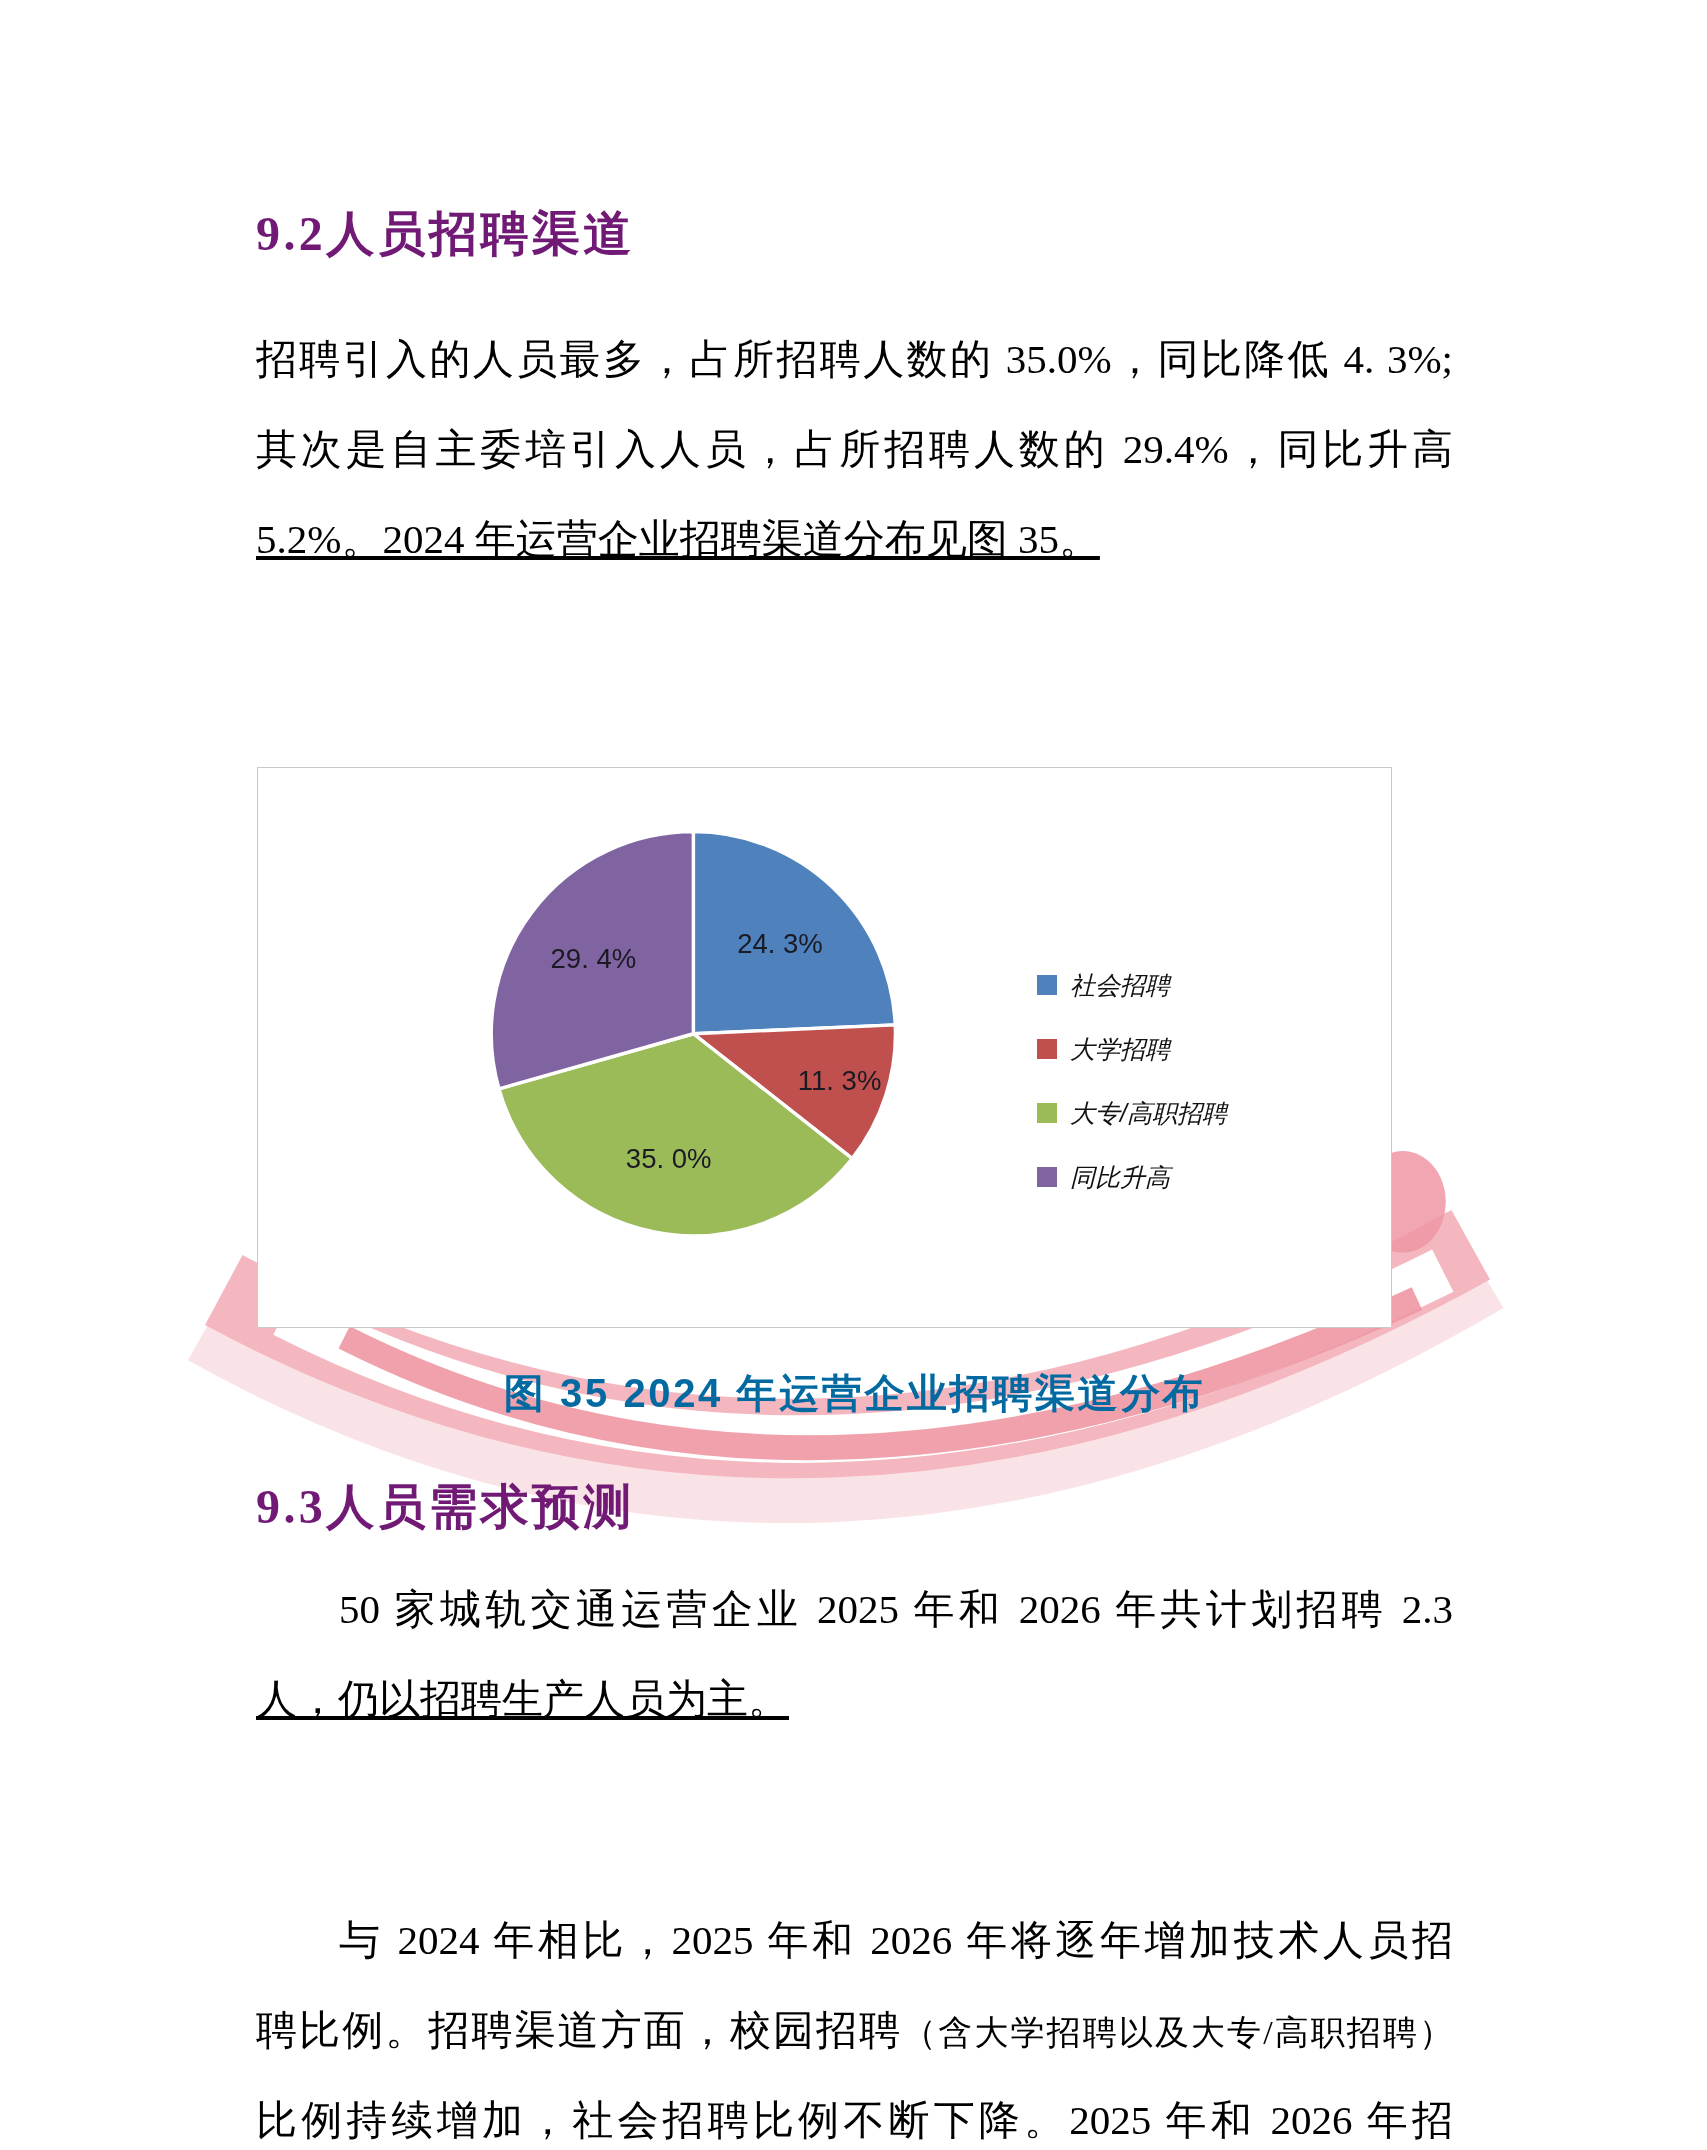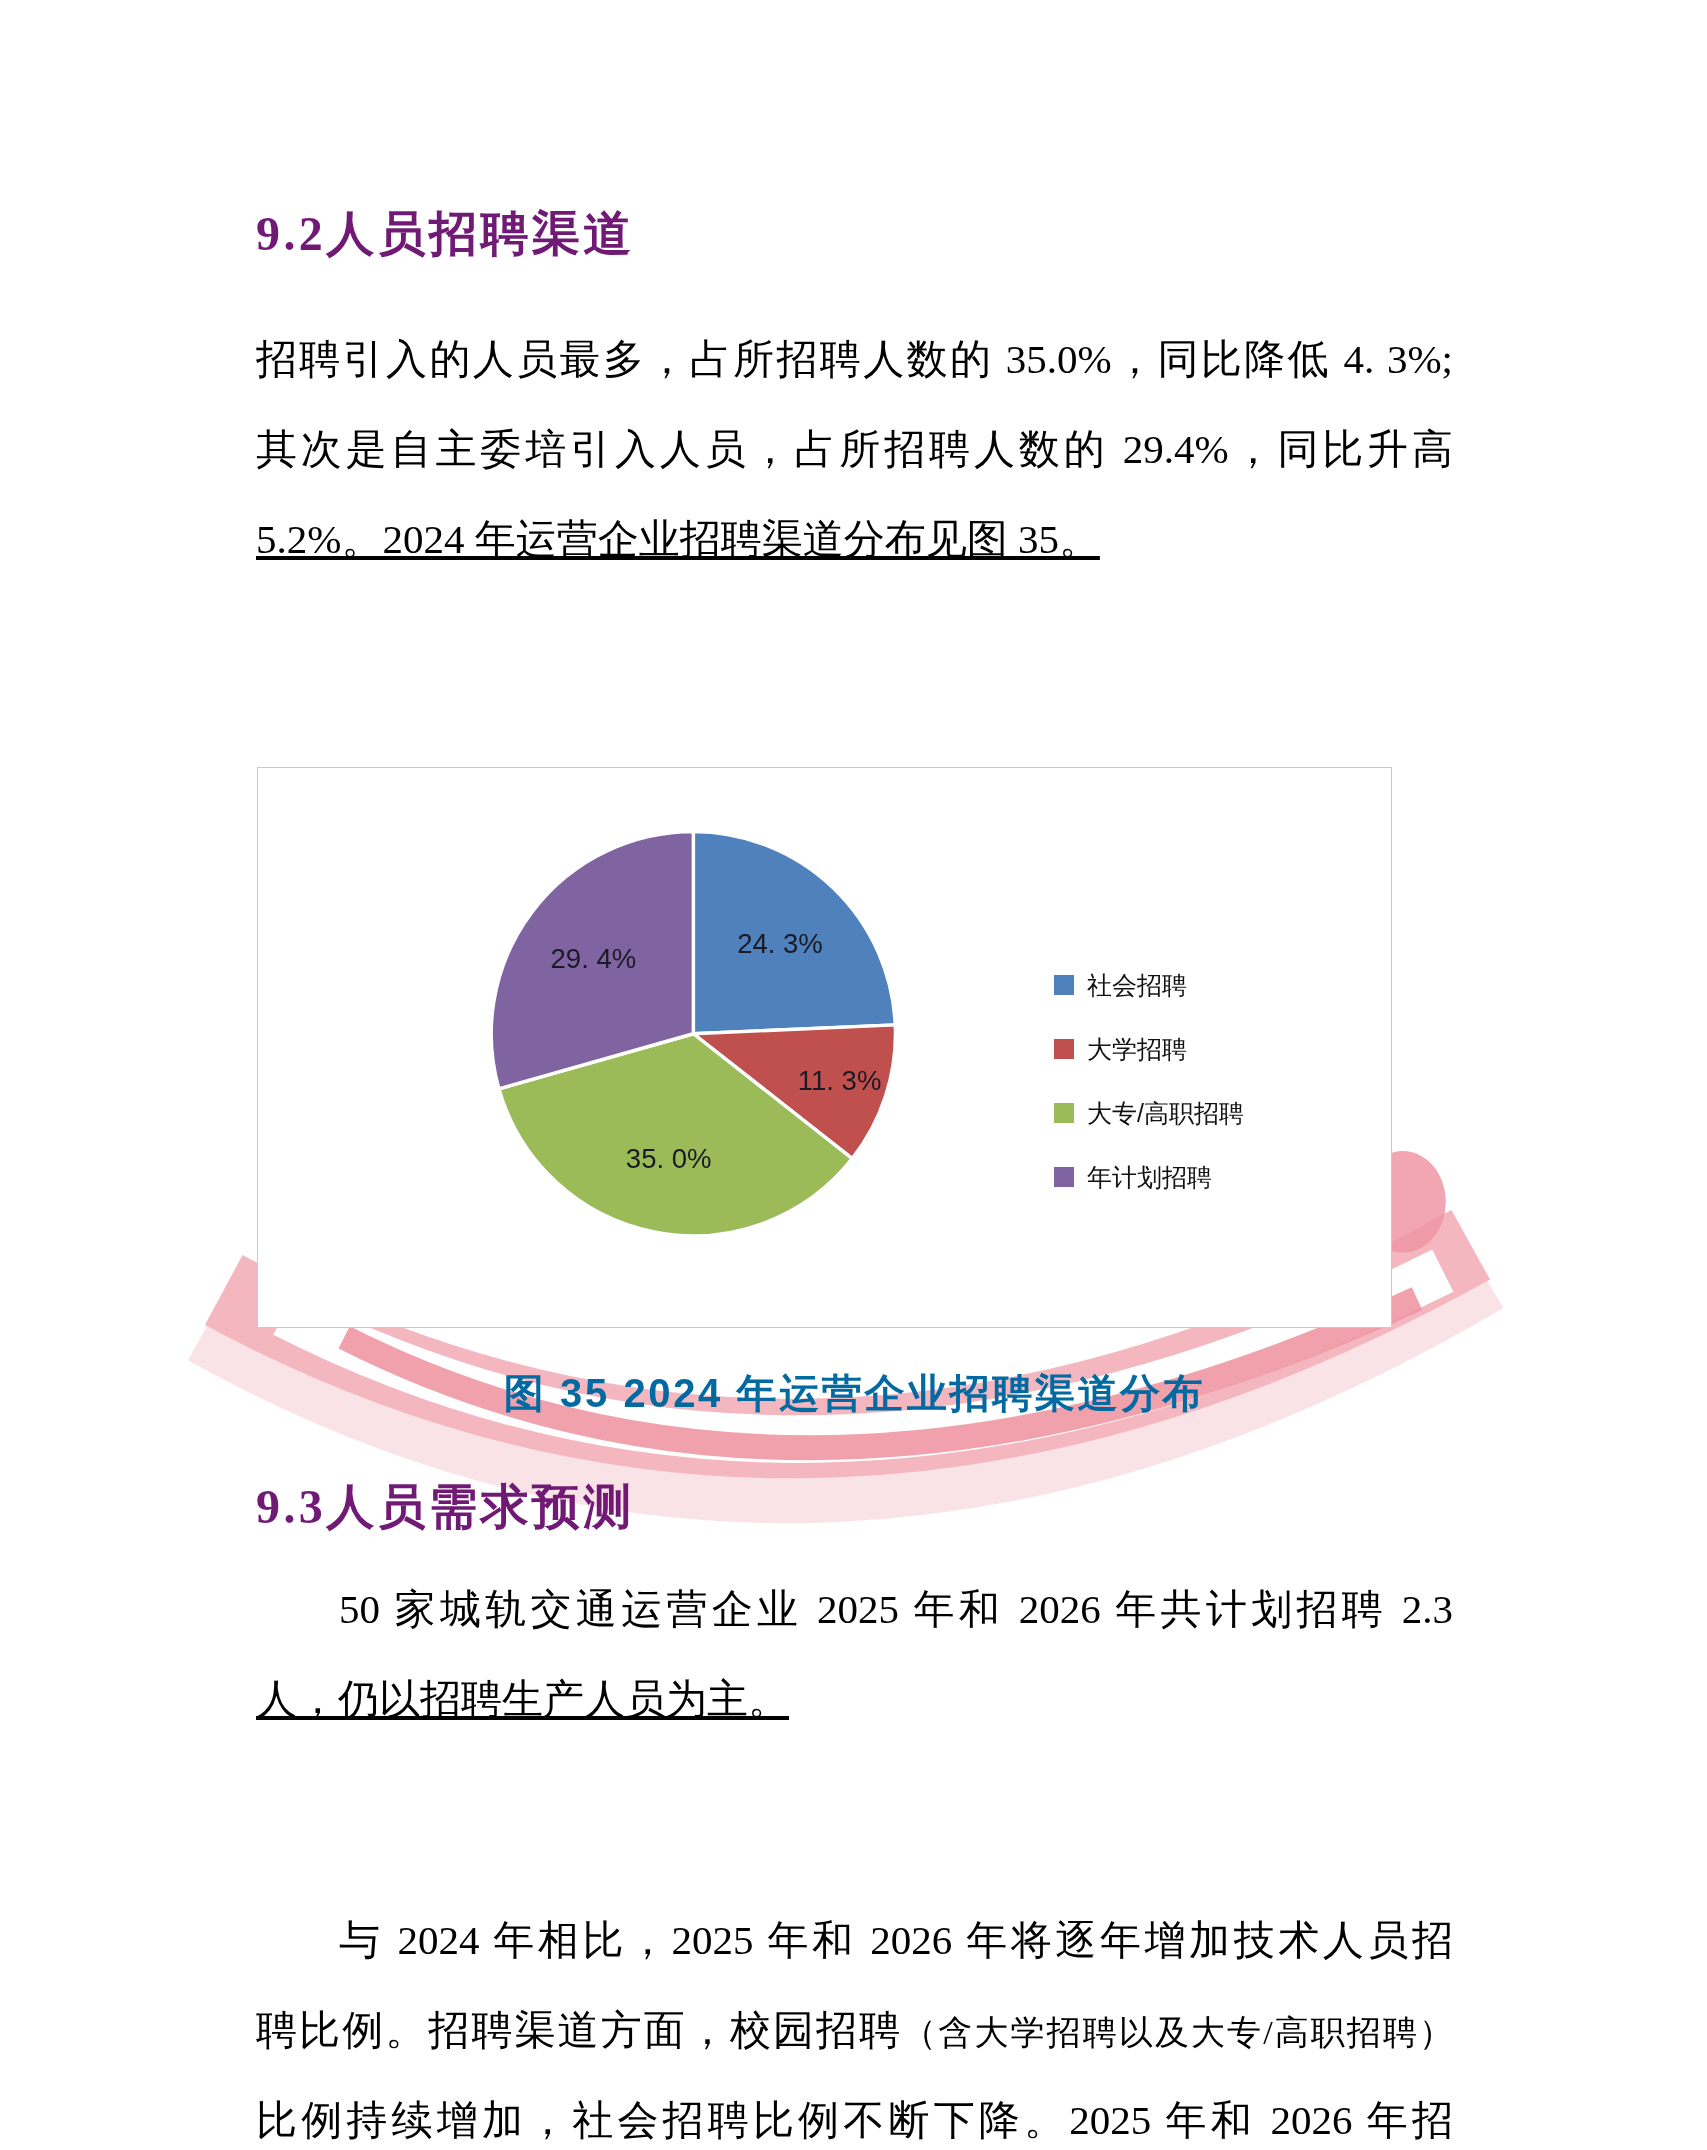--- a/index.html
+++ b/index.html
@@ -24,21 +24,21 @@
   }
   .bline.last{text-align-last:left;white-space:normal;text-decoration:underline;}
   .bline.indent{text-indent:83px;}
   .small-inline{font-size:34px;}
   
   .chart-box{
     position:absolute;left:257px;top:767px;width:1133px;height:559px;margin:0;
     background:#ffffff;border:1.3px solid #c9c9c9;z-index:4;
   }
   .chart-box svg{position:absolute;left:0;top:0;width:100%;height:100%;}
-  .legend{position:absolute;left:796px;top:185px;z-index:6;}
+  .legend{position:absolute;left:779px;top:185px;z-index:6;font-style:italic;}
   .legend-item{display:flex;align-items:center;height:64px;}
   .legend-swatch{width:20px;height:20px;margin-right:13px;flex:0 0 auto;}
   .legend-label{
     font-family:"Liberation Sans","DejaVu Sans",sans-serif;
     font-size:25px;color:#111;white-space:nowrap;
   }
   .caption{
     position:absolute;left:256px;top:1366px;width:1197px;z-index:5;
     text-align:center;font-family:"Liberation Sans","DejaVu Sans",sans-serif;
     font-size:40px;font-weight:600;letter-spacing:2.6px;color:#0369a1;
@@ -82,21 +82,21 @@
       <div class="legend-item">
         <span class="legend-swatch" style="background: rgb(192, 80, 77);"></span>
         <span class="legend-label">大学招聘</span>
       </div>
       <div class="legend-item">
         <span class="legend-swatch" style="background: rgb(155, 187, 89);"></span>
         <span class="legend-label">大专/高职招聘</span>
       </div>
       <div class="legend-item">
         <span class="legend-swatch" style="background: rgb(128, 100, 162);"></span>
-        <span class="legend-label">年计划招聘</span>
+        <span class="legend-label">同比升高</span>
       </div>
     </div>
 </figure>
 
 <div class="caption">图 35  2024 年运营企业招聘渠道分布</div>
 
 <h2 class="sec-title" style="top:1475px">9.3人员需求预测</h2>
 
 <div class="para" style="top:1564px">
   <div class="bline indent">50 家城轨交通运营企业 2025 年和 2026 年共计划招聘 2.3</div>

